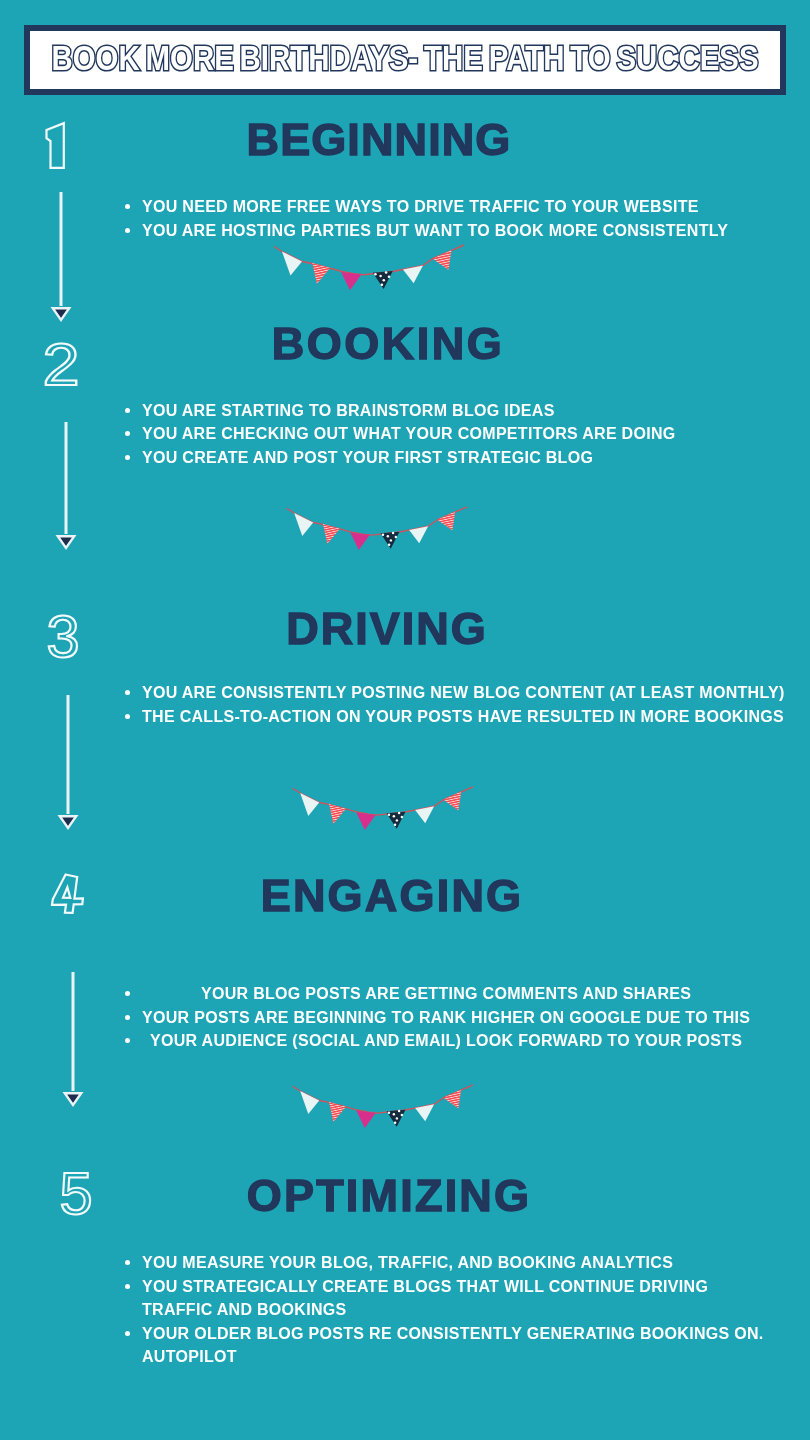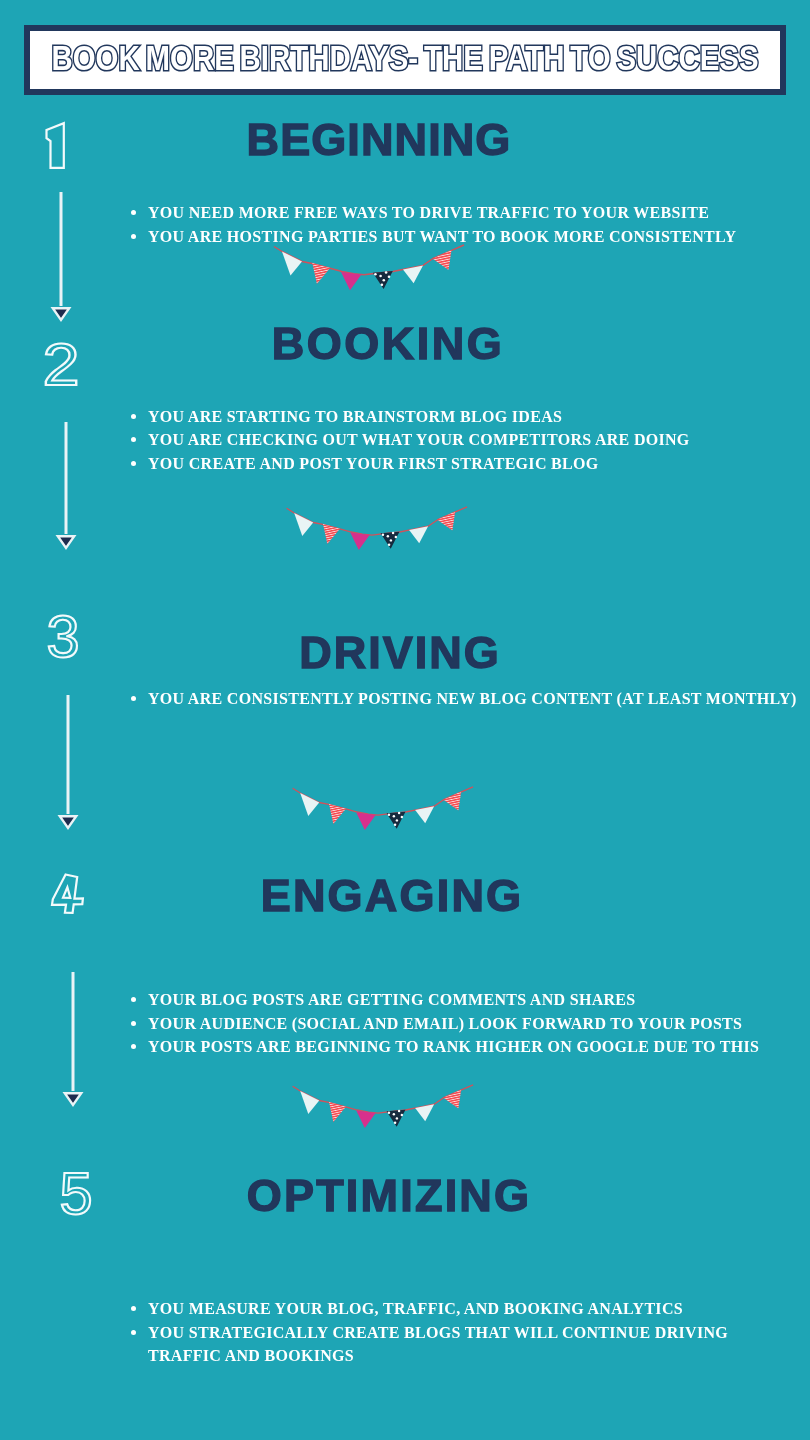--- a/index.html
+++ b/index.html
@@ -27,24 +27,23 @@
   }
   
   .hd{
     position:absolute;left:0;width:770px;text-align:center;
     font-weight:bold;color:#21375C;white-space:nowrap;
     font-size:45px;letter-spacing:1.8px;
     -webkit-text-stroke:1.4px #21375C;
   }
   
   ul.b{
-    position:absolute;left:112px;margin:10px;padding:0;list-style:none;
+    position:absolute;left:112px;margin:4px;padding:0;list-style:none;
     color:#fff;font-weight:bold;font-size:16px;line-height:23.5px;
     letter-spacing:0.3px;
-    font-family:Liberation Serif, serif;
   }
   ul.b li{padding-left:26px;position:relative;}
   ul.b li::before{
     content:"";position:absolute;left:9px;top:9px;width:5px;height:5px;
     border-radius:50%;background:#fff;
   }
   
   .arrow{position:absolute;}
 </style>
 </head>
@@ -104,47 +103,49 @@
 </ul>
 <svg class="arrow" style="left:53px;top:420px;" width="26" height="132" viewBox="0 0 26 132">
   <line x1="13" y1="2" x2="13" y2="114" stroke="#EAF3F6" stroke-width="3"></line>
   <path d="M4.8,116.3 L21.2,116.3 L13,128 Z" fill="#1E2C4E" stroke="#EAF3F6" stroke-width="2.4" stroke-linejoin="miter"></path>
 </svg>
 <svg class="arrow" style="left:278.7px;top:503.5px;" width="195.7" height="47.5" viewBox="0 0 206 50">
     <use href="#bunting"></use>
   </svg>
 
 <div class="num" style="left:38px;top:607px;width:50px;" id="n3">3</div>
-<div class="hd" style="top:603px;left:15px;letter-spacing:2.0px;margin-top:24px;">DRIVING</div>
+<div class="hd" style="top:603px;left:2px;letter-spacing:2.0px;">DRIVING</div>
 <ul class="b" style="top:677px;">
   <li>YOU ARE CONSISTENTLY POSTING NEW BLOG CONTENT (AT LEAST MONTHLY)</li>
+  <li>THE CALLS-TO-ACTION ON YOUR POSTS HAVE RESULTED IN MORE BOOKINGS</li>
 </ul>
 <svg class="arrow" style="left:55px;top:693px;" width="26" height="139" viewBox="0 0 26 139">
   <line x1="13" y1="2" x2="13" y2="121" stroke="#EAF3F6" stroke-width="3"></line>
   <path d="M4.8,123.3 L21.2,123.3 L13,135 Z" fill="#1E2C4E" stroke="#EAF3F6" stroke-width="2.4" stroke-linejoin="miter"></path>
 </svg>
 <svg class="arrow" style="left:284.7px;top:783.5px;" width="195.7" height="47.5" viewBox="0 0 206 50">
     <use href="#bunting"></use>
   </svg>
 
 <svg class="arrow" style="left:46px;top:868px;" width="46" height="52" viewBox="0 0 46 52">
     <path d="M19.6,6.5 L31.2,9 L28.4,30.6 L36.9,30.4 L36.3,36.2 L27.7,36.4 L26.6,44.8 L18.9,44.7 L20,36.6 L6,36.8 L6.8,31.3 Z M21.4,19.3 L17,29.6 L24.3,29.9 Z" fill="none" stroke="#F3FAFB" stroke-width="2.2" stroke-linejoin="miter"></path>
   </svg>
 <div class="hd" style="top:870px;left:7px;letter-spacing:2.2px;">ENGAGING</div>
-<ul class="b" style="top:978px;">
+<ul class="b" style="top:978px;text-align:center;">
   <li>YOUR BLOG POSTS ARE GETTING COMMENTS AND SHARES</li>
+  <li>YOUR POSTS ARE BEGINNING TO RANK HIGHER ON GOOGLE DUE TO THIS</li>
   <li>YOUR AUDIENCE (SOCIAL AND EMAIL) LOOK FORWARD TO YOUR POSTS</li>
-  <li>YOUR POSTS ARE BEGINNING TO RANK HIGHER ON GOOGLE DUE TO THIS</li>
 </ul>
 <svg class="arrow" style="left:60px;top:970px;" width="26" height="139" viewBox="0 0 26 139">
   <line x1="13" y1="2" x2="13" y2="121" stroke="#EAF3F6" stroke-width="3"></line>
   <path d="M4.8,123.3 L21.2,123.3 L13,135 Z" fill="#1E2C4E" stroke="#EAF3F6" stroke-width="2.4" stroke-linejoin="miter"></path>
 </svg>
 <svg class="arrow" style="left:285.2px;top:1081.8px;" width="195.7" height="47.5" viewBox="0 0 206 50">
     <use href="#bunting"></use>
   </svg>
 
 <div class="num" style="left:51px;top:1164px;width:50px;" id="n5">5</div>
 <div class="hd" style="top:1170px;left:4px;letter-spacing:2.2px;">OPTIMIZING</div>
-<ul class="b" style="top:1287px;width:680px;">
+<ul class="b" style="top:1247px;width:680px;">
   <li>YOU MEASURE YOUR BLOG, TRAFFIC, AND BOOKING ANALYTICS</li>
   <li>YOU STRATEGICALLY CREATE BLOGS THAT WILL CONTINUE DRIVING<br>TRAFFIC AND BOOKINGS</li>
+  <li>YOUR OLDER BLOG POSTS RE CONSISTENTLY GENERATING BOOKINGS ON.<br>AUTOPILOT</li>
 </ul>
 
 </body></html>

